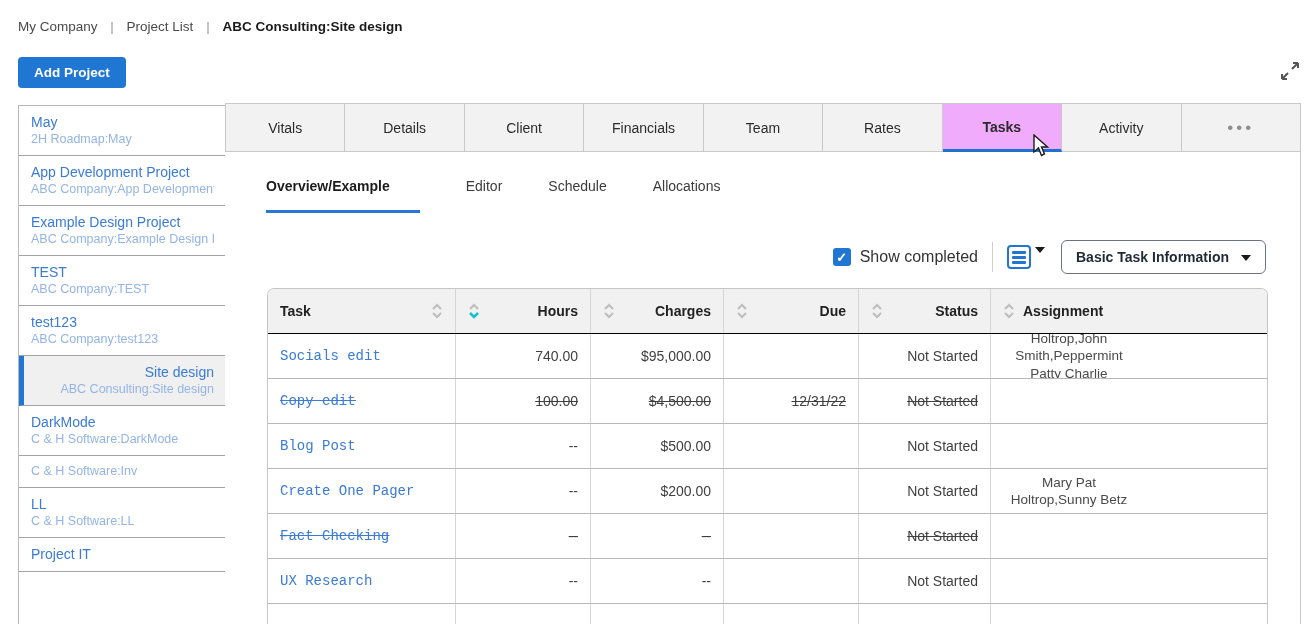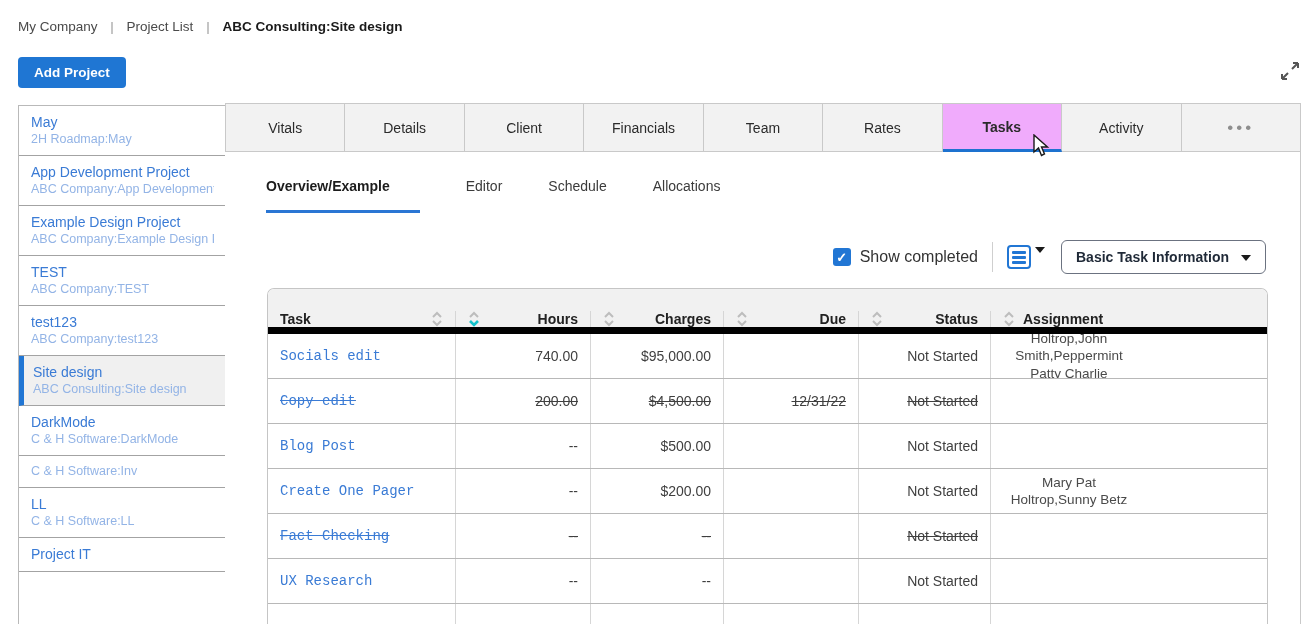--- a/index.html
+++ b/index.html
@@ -23,21 +23,21 @@
 
   
   .sidebar { position:absolute; left:18px; top:105px; width:209px; height:519px;
     border:1px solid #b9b9b9; border-bottom:none; background:#fff; overflow:hidden; }
   .sidebar-header { height:46px; background:#f1f1f1; border-bottom:1px solid #b0b0b0;
     display:flex; align-items:center; justify-content:space-between; padding:0 12px; }
   .sidebar-header .hd { font-size:15px; font-weight:bold; color:#1c1c1c; }
   .side-item { padding:7px 12px 8px 12px; border-bottom:1px solid #a3a3a3; cursor:pointer; }
   .side-item .t { font-size:14px; color:#3a7bd5; line-height:18px; white-space:nowrap; overflow:hidden; }
   .side-item .s { font-size:12.5px; color:#93b4e6; line-height:16px; white-space:nowrap; overflow:hidden; }
-  .side-item.selected { background:#f0f0f0; border-left:5px solid #2176d4; padding-left:9px; }
+  .side-item.selected { background:#f0f0f0; border-left:5px solid #2176d4; padding-left:9px;text-align:right; }
 
   
   .tabstrip { position:absolute; left:225px; top:103px; width:1076px; height:49px;
     display:flex; border:1px solid #c9c9c9; border-bottom:none; background:#f2f2f2; }
   .tab { flex:1 1 0; display:flex; align-items:center; justify-content:center;
     font-size:14px; color:#2b2b2b; border-right:1px solid #c9c9c9; border-bottom:1px solid #c9c9c9;
     background:#f2f2f2; cursor:pointer; }
   .tab:last-child { border-right:none; }
   .tab.active { background:#f0abfc; font-weight:bold; border-bottom:3px solid #1d72cf; }
   .tab-dots { font-size:17px; color:#8e8e8e; letter-spacing:3px; line-height:10px; }
@@ -65,21 +65,21 @@
     border-top:6px solid #1a1a1a; margin-left:4px; margin-top:2px; }
   .dd-btn { height:34px; border:1.5px solid #6b7280; border-radius:6px; background:#fff;
     display:flex; align-items:center; padding:0 14px; font-size:14px; font-weight:bold;
     color:#1f2937; cursor:pointer; }
   .dd-btn .caret { margin-left:12px; margin-top:1px; }
 
   
   .task-table { position:absolute; left:42px; top:136px; width:1001px;
     border:1px solid #c5c5c5; border-bottom:none; border-radius:7px 7px 0 0; overflow:hidden; }
   .trow { display:flex; height:45px; border-bottom:1px solid #b8b8b8; background:#fff; }
-  .trow.thead { background:#f1f1f1; border-bottom:7px solid #000000;align-items:flex-end; }
+  .trow.thead { background:#f1f1f1; border-bottom:1px solid #000000; }
   .trow:last-child { border-bottom:none; }
   .tcell { display:flex; align-items:center; border-right:1px solid #d6d6d6;
     font-size:14px; color:#3f3f3f; padding:0 12px; overflow:hidden; }
   .tcell:last-child { border-right:none; }
   .c-task { width:188px; }
   .c-hours { width:135px; }
   .c-charges { width:133px; }
   .c-due { width:135px; }
   .c-status { width:132px; }
   .c-assign { width:276px; }
@@ -275,21 +275,21 @@
         <div class="tcell c-status num">Not Started</div>
         <div class="tcell c-assign assign-cell">
             <span class="wrap">Holtrop,John Smith,Peppermint Patty Charlie</span>
           </div>
       </div>
 
       <div class="trow completed">
         <div class="tcell c-task">
             <span class="task-link">Copy edit</span>
           </div>
-        <div class="tcell c-hours num">200.00</div>
+        <div class="tcell c-hours num">100.00</div>
         <div class="tcell c-charges num">$4,500.00</div>
         <div class="tcell c-due num">12/31/22</div>
         <div class="tcell c-status num">Not Started</div>
         <div class="tcell c-assign assign-cell">
             <span class="wrap"></span>
           </div>
       </div>
 
       <div class="trow">
         <div class="tcell c-task">

